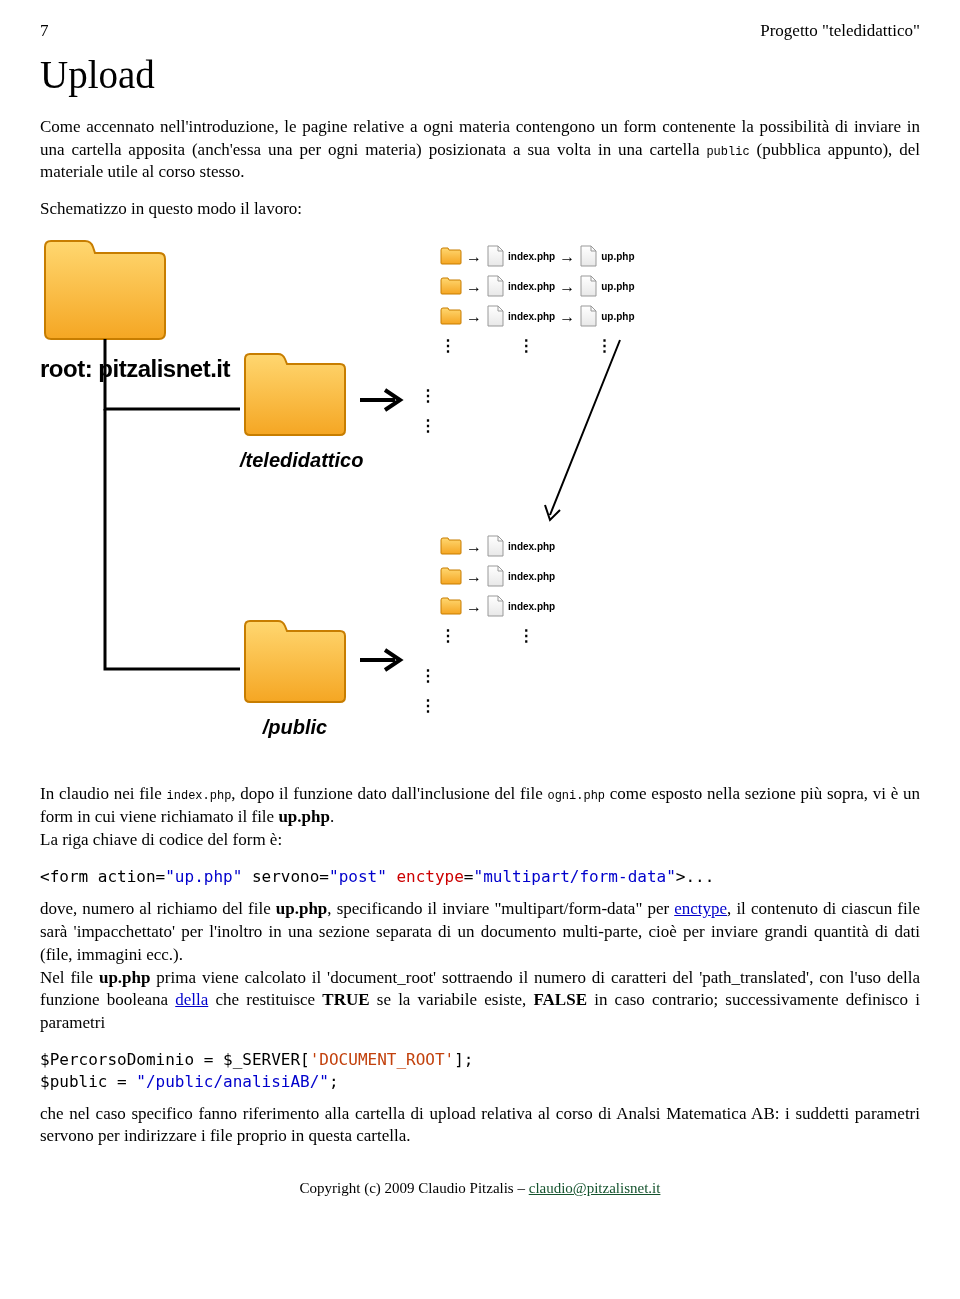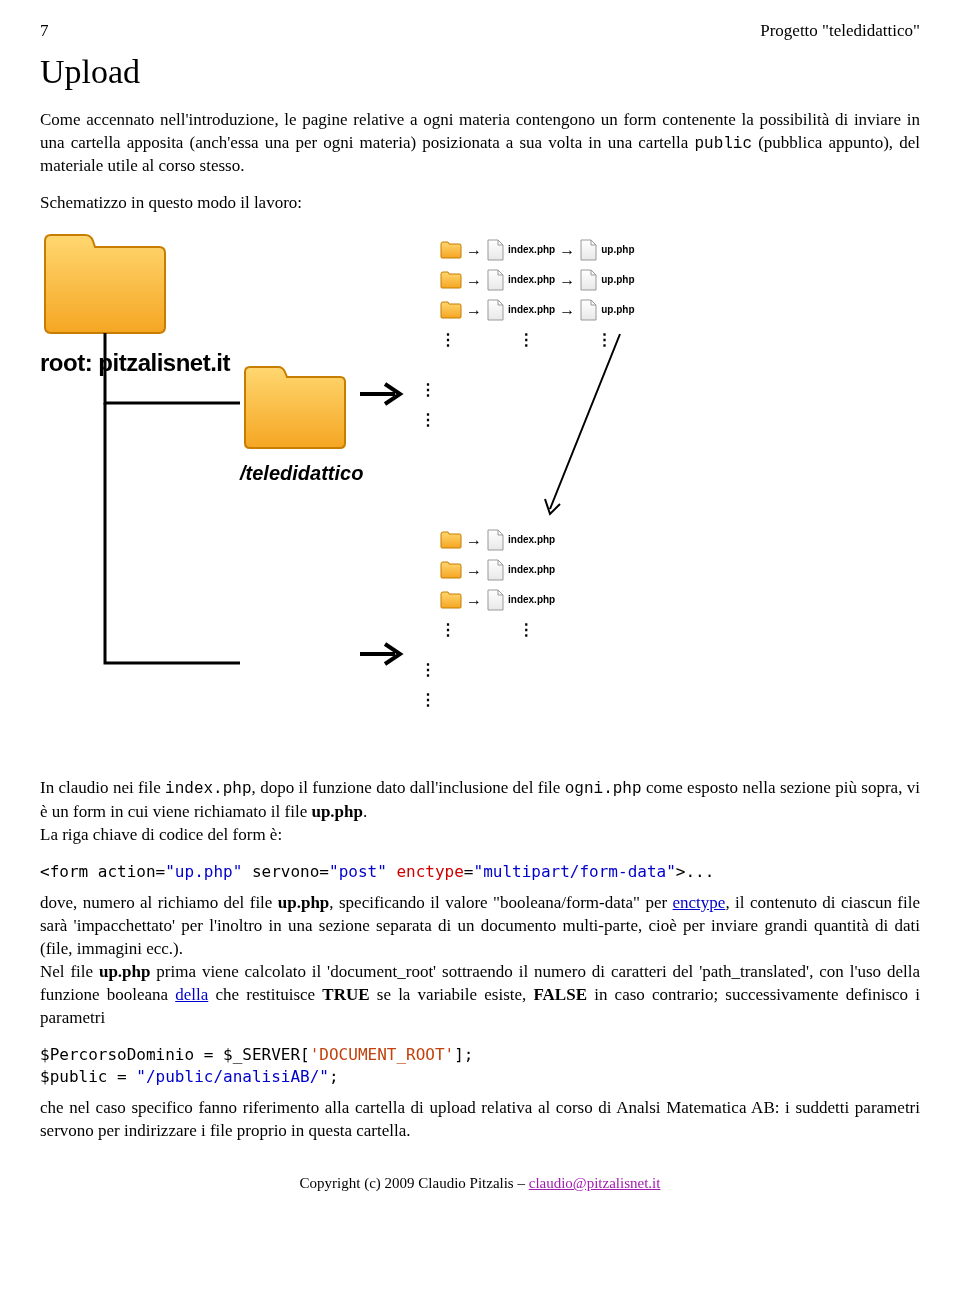--- a/index.html
+++ b/index.html
@@ -6,40 +6,40 @@
     font-family: Georgia, 'Times New Roman', serif;
     font-size: 17px;
     line-height: 1.35;
     color: #000;
     max-width: 880px;
     margin: 0 auto;
     padding: 20px 40px;
     background: #fff;
   }
   .header-row { display:flex; justify-content:space-between; font-size:17px; }
-  h1 { font-weight:normal; font-size:34px; margin:6px 0 14px 0; }
+  h1 { font-weight:normal; font-size:39px; margin:6px 0 14px 0; }
   p { text-align: justify; margin: 8px 0 14px 0; }
-  .mono { font-family: "Courier New", monospace; font-size: 16px; }
+  .mono { font-family: "Courier New", monospace; font-size: 12px; }
   .codeblock { font-family: "DejaVu Sans Mono","Courier New",monospace; font-size:16px; margin:10px 0; white-space:pre; }
   .red { color: #cc0000; }
   .blue { color: #0000cc; }
   .green { color: #c2410c; }
   .diagram { margin: 12px 0 18px 0; position:relative; height:530px; }
   .big-folder { position:absolute; }
   .root-lbl { position:absolute; left:0; top:118px; font-family: Arial, sans-serif; font-size:24px; font-weight:bold; letter-spacing:-0.5px; }
   .folder-lbl { font-family: Arial, sans-serif; font-size:20px; font-weight:bold; font-style:italic; text-align:center; }
   .small-folder { width:22px; height:18px; display:inline-block; vertical-align:middle; }
   .file-icon { width:18px; height:22px; display:inline-block; vertical-align:middle; }
   .tiny { font-family: Arial, sans-serif; font-size:10px; font-weight:bold; }
   .filerow { position:absolute; left:400px; display:flex; align-items:center; gap:4px; }
   .filerow2 { position:absolute; left:400px; display:flex; align-items:center; gap:4px; }
   .arrow-r { font-size:16px; font-weight:bold; }
   .dots { font-family: Arial, sans-serif; font-size:16px; font-weight:bold; }
   .footer { text-align:center; font-size:15px; margin-top:30px; }
-  .footer a { color:#a21caf; text-decoration:underline; }
+  .footer a { color:#14532d; text-decoration:underline; }
   u.link { color:#0000cc; }
 </style>
 </head>
 <body>
 
 <svg width="0" height="0" style="position:absolute">
   <defs>
     <linearGradient id="fg" x1="0" y1="0" x2="0" y2="1">
       <stop offset="0%" stop-color="#ffd770"></stop>
         <stop offset="100%" stop-color="#f5a623"></stop>
@@ -71,21 +71,21 @@
       <path d="M5 20 L5 12 Q5 6 11 6 L45 6 Q51 6 53 12 L55 18 L119 18 Q125 18 125 24 L125 98 Q125 104 119 104 L11 104 Q5 104 5 98 Z" fill="url(#fg)" stroke="#c77d00" stroke-width="2"></path>
     </svg>
   </div>
   <div class="root-lbl">root: pitzalisnet.it</div>
 
   <svg style="position:absolute;left:60px;top:104px;" width="170" height="400">
     <path d="M5 0 L5 70 L140 70" stroke="#000" stroke-width="3" fill="none"></path>
     <path d="M5 70 L5 330 L140 330" stroke="#000" stroke-width="3" fill="none"></path>
   </svg>
 
-  <div class="big-folder" style="left:200px;top:132px;">
+  <div class="big-folder" style="left:200px;top:113px;">
     <svg width="110" height="92">
       <path d="M5 18 L5 11 Q5 6 10 6 L38 6 Q43 6 45 11 L47 16 L100 16 Q105 16 105 21 L105 82 Q105 87 100 87 L10 87 Q5 87 5 82 Z" fill="url(#fg)" stroke="#c77d00" stroke-width="2"></path>
     </svg>
     <div class="folder-lbl">/teledidattico</div>
   </div>
 
   <svg style="position:absolute;left:315px;top:150px;" width="60" height="30">
     <path d="M5 15 L40 15 M30 5 L45 15 L30 25" stroke="#000" stroke-width="4" fill="none"></path>
   </svg>
 
@@ -141,20 +141,26 @@
     <span class="tiny">up.php</span>
   </div>
   <div style="position:absolute;left:400px;top:100px;" class="dots">⋮&nbsp;&nbsp;&nbsp;&nbsp;&nbsp;&nbsp;&nbsp;&nbsp;&nbsp;&nbsp;&nbsp;&nbsp;&nbsp;&nbsp;⋮&nbsp;&nbsp;&nbsp;&nbsp;&nbsp;&nbsp;&nbsp;&nbsp;&nbsp;&nbsp;&nbsp;&nbsp;&nbsp;&nbsp;⋮</div>
   <div style="position:absolute;left:380px;top:150px;" class="dots">⋮</div>
   <div style="position:absolute;left:380px;top:180px;" class="dots">⋮</div>
 
   <svg style="position:absolute;left:500px;top:100px;" width="120" height="200">
     <path d="M80 5 L10 180 M5 170 L10 185 L20 175" stroke="#000" stroke-width="2" fill="none"></path>
   </svg>
 
+  <div class="big-folder" style="left:200px;top:380px;">
+    <svg width="110" height="92">
+      <path d="M5 18 L5 11 Q5 6 10 6 L38 6 Q43 6 45 11 L47 16 L100 16 Q105 16 105 21 L105 82 Q105 87 100 87 L10 87 Q5 87 5 82 Z" fill="url(#fg)" stroke="#c77d00" stroke-width="2"></path>
+    </svg>
+    <div class="folder-lbl">/public</div>
+  </div>
 
   <svg style="position:absolute;left:315px;top:410px;" width="60" height="30">
     <path d="M5 15 L40 15 M30 5 L45 15 L30 25" stroke="#000" stroke-width="4" fill="none"></path>
   </svg>
 
   <div class="filerow2" style="top:300px;">
     <svg class="small-folder">
         <path d="M1 5 L1 3 Q1 1 3 1 L8 1 L9 3 L20 3 Q21 3 21 5 L21 16 Q21 17 20 17 L2 17 Q1 17 1 16 Z" fill="url(#fg)" stroke="#c77d00"></path>
       </svg>
     <span class="arrow-r">→</span>
@@ -193,21 +199,21 @@
 </div>
 
 <p>
   <span>In claudio nei file </span><span class="mono">index.php</span><span>, dopo il funzione dato dall'inclusione del file </span><span class="mono">ogni.php</span><span> come esposto nella sezione più sopra, vi è un form in cui viene richiamato il file </span><b>up.php</b><span>. </span><br>
   <span>La riga chiave di codice del form è:</span>
 </p>
 
 <div class="codeblock"><span>&lt;form action=</span><span class="blue">"up.php"</span><span> servono=</span><span class="blue">"post"</span><span class="red"> enctype</span><span>=</span><span class="blue">"multipart/form-data"</span><span>&gt;...</span></div>
 
 <p>
-  <span>dove, numero al richiamo del file </span><b>up.php</b><span>, specificando il valore "booleana/form-data" per </span><u class="link">enctype</u><span>, il contenuto di ciascun file sarà 'impacchettato' per l'inoltro in una sezione separata di un documento multi-parte, cioè per inviare grandi quantità di dati (file, immagini ecc.).</span>
+  <span>dove, numero al richiamo del file </span><b>up.php</b><span>, specificando il inviare "multipart/form-data" per </span><u class="link">enctype</u><span>, il contenuto di ciascun file sarà 'impacchettato' per l'inoltro in una sezione separata di un documento multi-parte, cioè per inviare grandi quantità di dati (file, immagini ecc.).</span>
   <br>
   <span>Nel file </span><b>up.php</b><span> prima viene calcolato il 'document_root' sottraendo il numero di caratteri del 'path_translated', con l'uso della funzione booleana </span><u class="link">della</u><span> che restituisce </span><b>TRUE</b><span> se la variabile esiste, </span><b>FALSE</b><span> in caso contrario; successivamente definisco i parametri</span>
 </p>
 
 <div class="codeblock"><span>$PercorsoDominio = $_SERVER[</span><span class="green">'DOCUMENT_ROOT'</span><span>];</span>
 <span>$public = </span><span class="blue">"/public/analisiAB/"</span><span>;</span></div>
 
 <p>che nel caso specifico fanno riferimento alla cartella di upload relativa al corso di Analsi Matematica AB: i suddetti parametri servono per indirizzare i file proprio in questa cartella.</p>
 
 <div class="footer">

